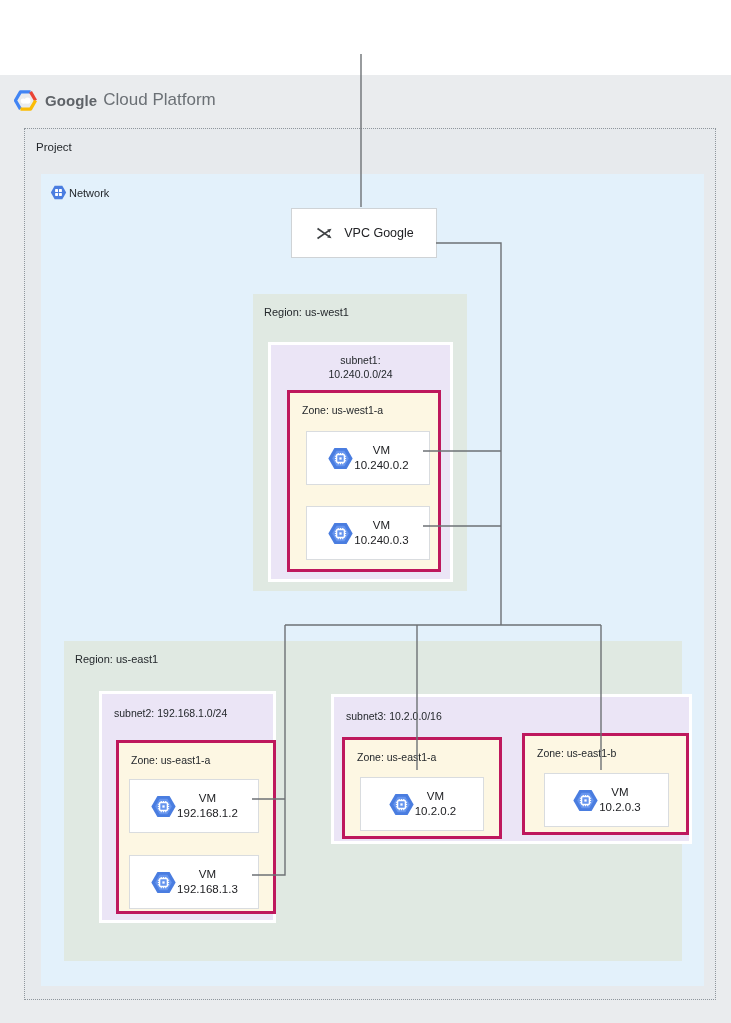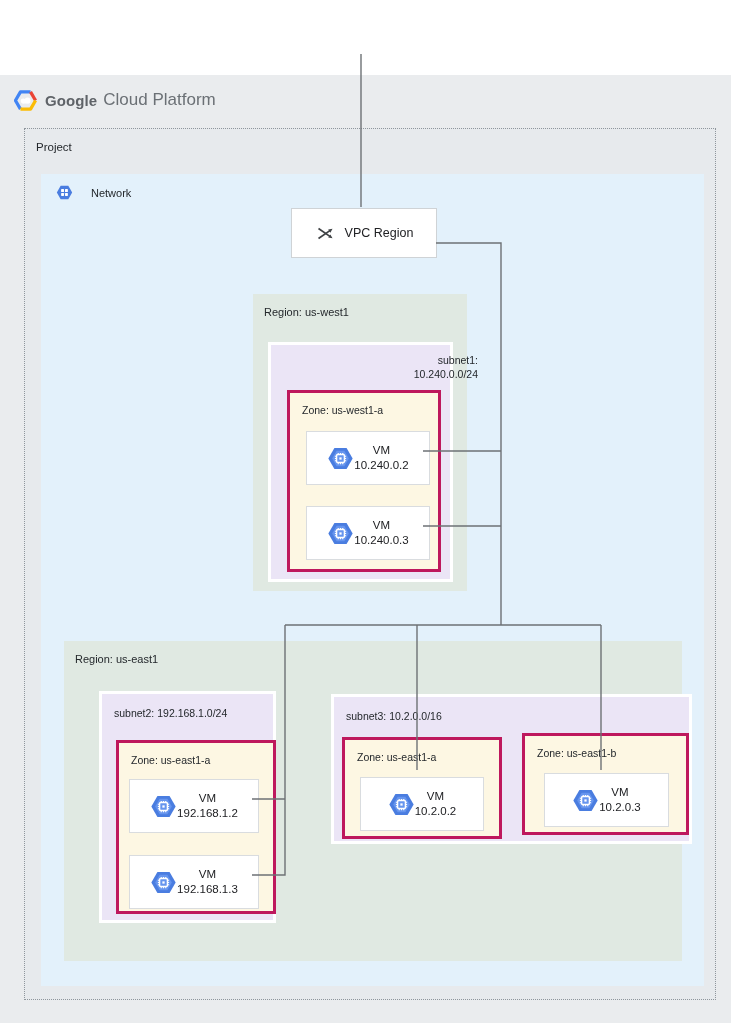--- a/index.html
+++ b/index.html
@@ -18,38 +18,38 @@
 
   .logo{ position:absolute; left:14px; top:86px; height:28px; display:flex; align-items:center; gap:8px; }
   .logo-google{ font-size:15px; color:#5f6368; font-weight:700; letter-spacing:.1px; }
   .logo-cp{ font-size:17px; color:#6b7075; font-weight:400; margin-left:-2px; }
 
   .project{ position:absolute; left:24px; top:53px; width:692px; height:872px;
     background:#e7eaed; border:1px dotted #8f969c; }
   .box-label{ position:absolute; left:11px; top:12px; font-size:11px; color:#24282c; white-space:nowrap;text-align:center; }
 
   .network{ position:absolute; left:16px; top:45px; width:663px; height:812px; background:#e3f1fb; }
-  .network-label-row{ position:absolute; left:15px; top:10px; display:flex; align-items:center; gap:18px;
+  .network-label-row{ position:absolute; left:9px; top:10px; display:flex; align-items:center; gap:2px;
     font-size:11px; color:#24282c; }
 
   .node{ background:#fff; border:1px solid #cfd3d6; display:flex; align-items:center;
     justify-content:center; }
   .vpc-box{ position:absolute; left:250px; top:34px; width:146px; height:50px; gap:9px;
     font-size:12.5px; color:#202124; z-index:4; }
 
   .region{ position:absolute; background:#e0e9e2; }
   .region-west{ left:212px; top:120px; width:214px; height:297px; }
   .region-east{ left:23px;  top:467px; width:618px; height:320px; }
 
   .subnet{ position:absolute; background:#ebe5f6; border:3px solid #ffffff; }
   .subnet1{ left:15px;  top:48px; width:185px; height:240px; }
   .subnet2{ left:35px;  top:50px; width:177px; height:232px;padding-left:32px; }
   .subnet3{ left:227px; top:53px; width:361px; height:150px;margin-left:40px; }
-  .subnet-label-center{ position:absolute; left:0; top:9px; width:100%; text-align:right;
-    font-size:10.5px; line-height:1.3; color:#24282c;margin-left:28px; }
+  .subnet-label-center{ position:absolute; left:0; top:9px; width:100%; text-align:center;
+    font-size:10.5px; line-height:1.3; color:#24282c; }
   .subnet-label{ position:absolute; left:12px; top:13px; font-size:10.5px; color:#24282c; white-space:nowrap; }
 
   .zone{ position:absolute; background:#fdf7e3; border:3px solid #be185d; }
   .zone-west   { left:16px;  top:45px; width:154px; height:182px; }
   .zone-east-a2{ left:14px;  top:46px; width:160px; height:174px; }
   .zone-east-a3{ left:8px;   top:40px; width:160px; height:102px; }
   .zone-east-b { left:188px; top:36px; width:167px; height:102px; }
   .zone .box-label{ left:12px; top:11px; font-size:10.5px; }
 
   .vm{ position:absolute; background:#fff; border:1px solid #d9dcdf; display:flex;
@@ -104,21 +104,21 @@
           <span>Network</span>
         </div>
 
         <div class="node vpc-box">
           <svg class="icon" width="21" height="21" viewBox="0 0 24 24">
             <path d="M4,6.3 L17,15.3" stroke="#3f4245" stroke-width="2" fill="none"></path>
             <polygon points="20,17.4 15.05,16.6 17.55,13.0" fill="#3f4245"></polygon>
             <path d="M4,17.7 L17,8.7" stroke="#3f4245" stroke-width="2" fill="none"></path>
             <polygon points="20,6.6 15.05,7.4 17.55,11.0" fill="#3f4245"></polygon>
           </svg>
-          <span>VPC Region</span>
+          <span>VPC Google</span>
         </div>
 
         <div class="region region-west">
           <div class="box-label">Region: us-west1</div>
 
           <div class="subnet subnet1">
             <div class="subnet-label-center">
               <div>subnet1:</div>
               <div>10.240.0.0/24</div>
             </div>

